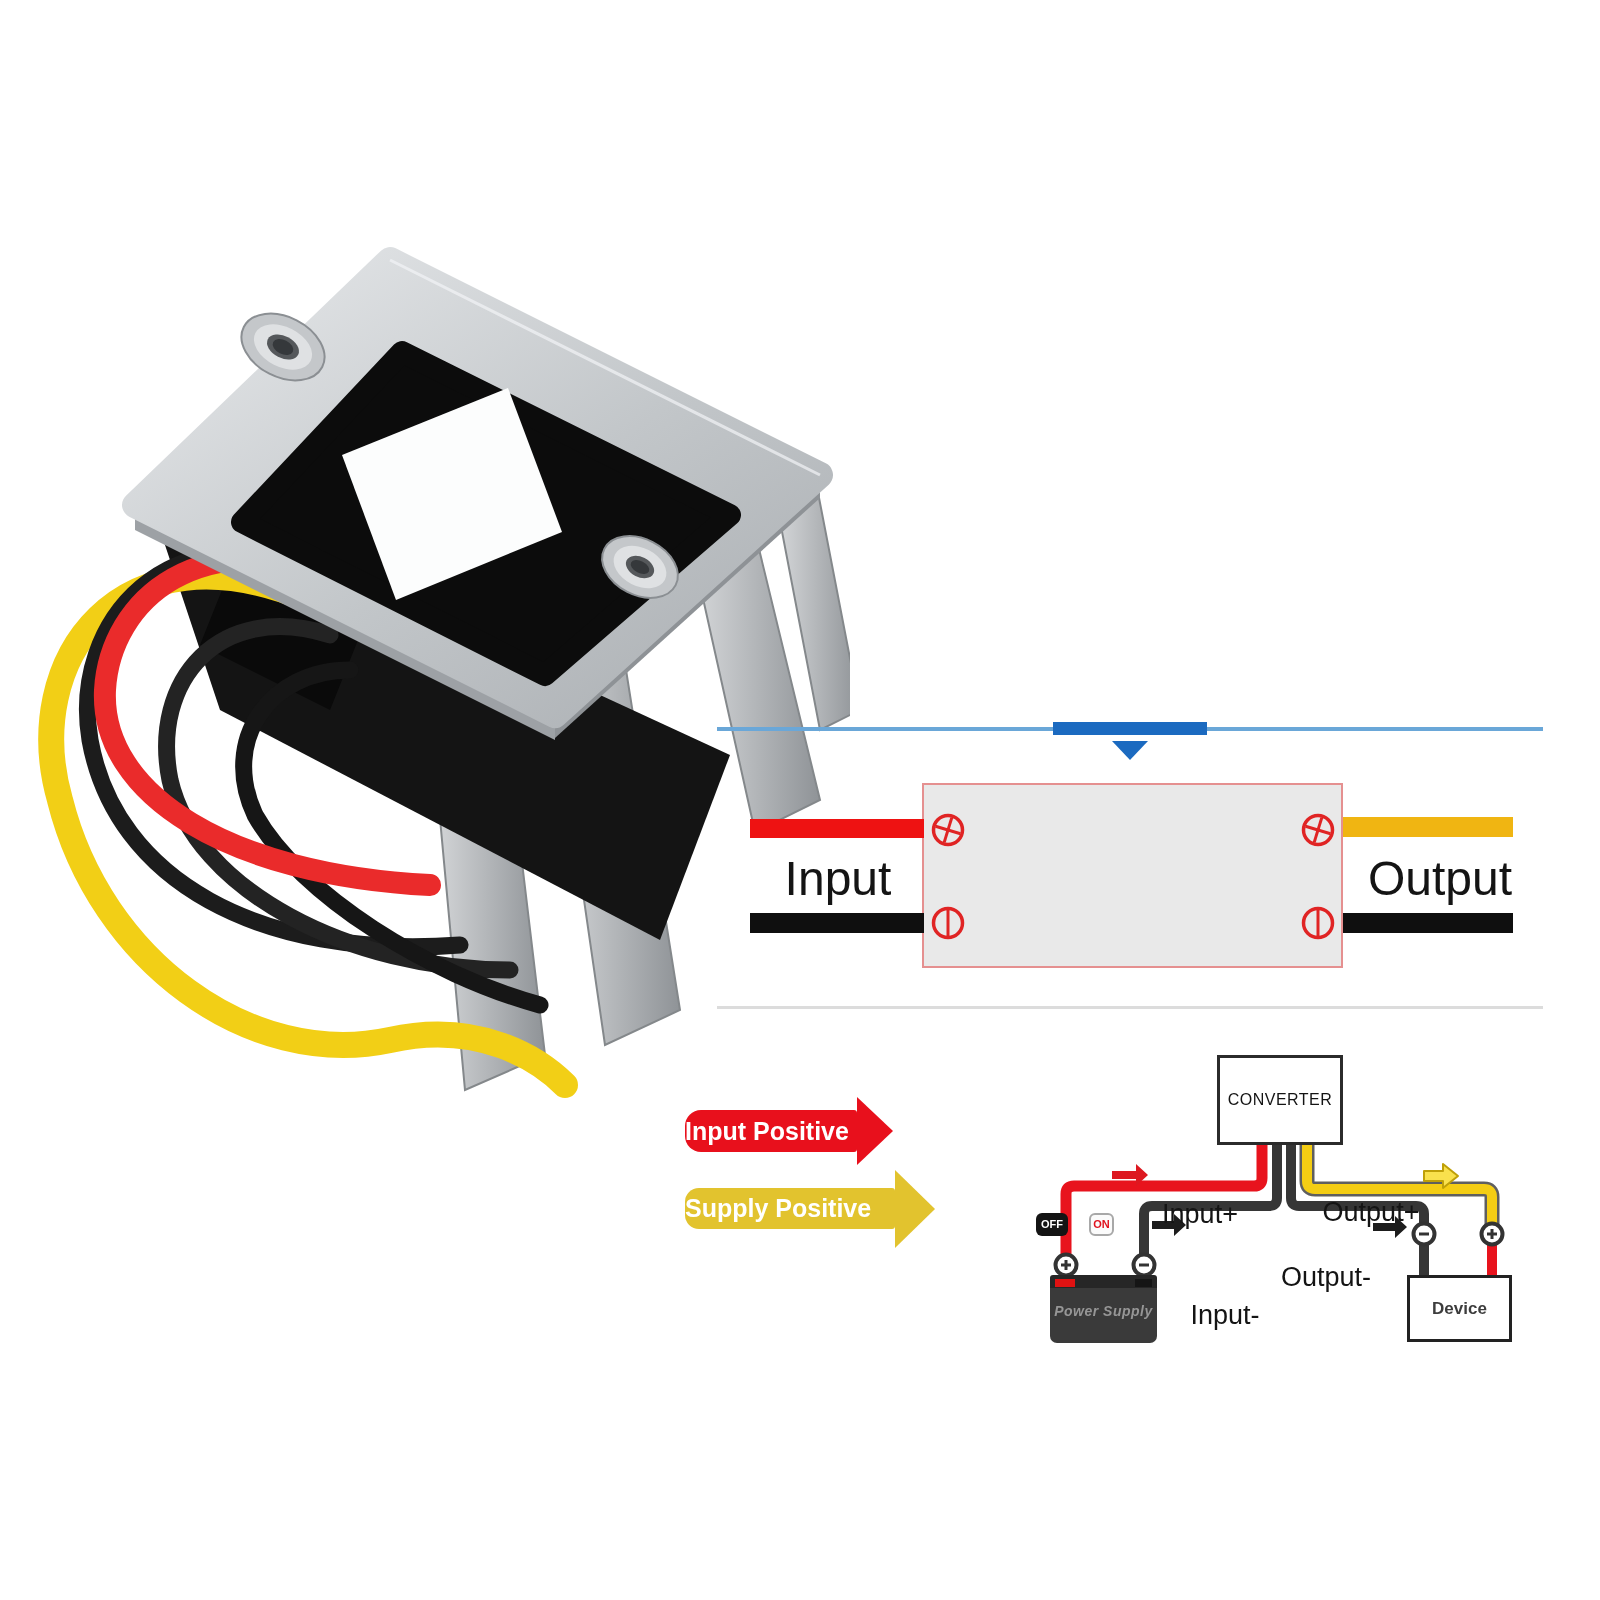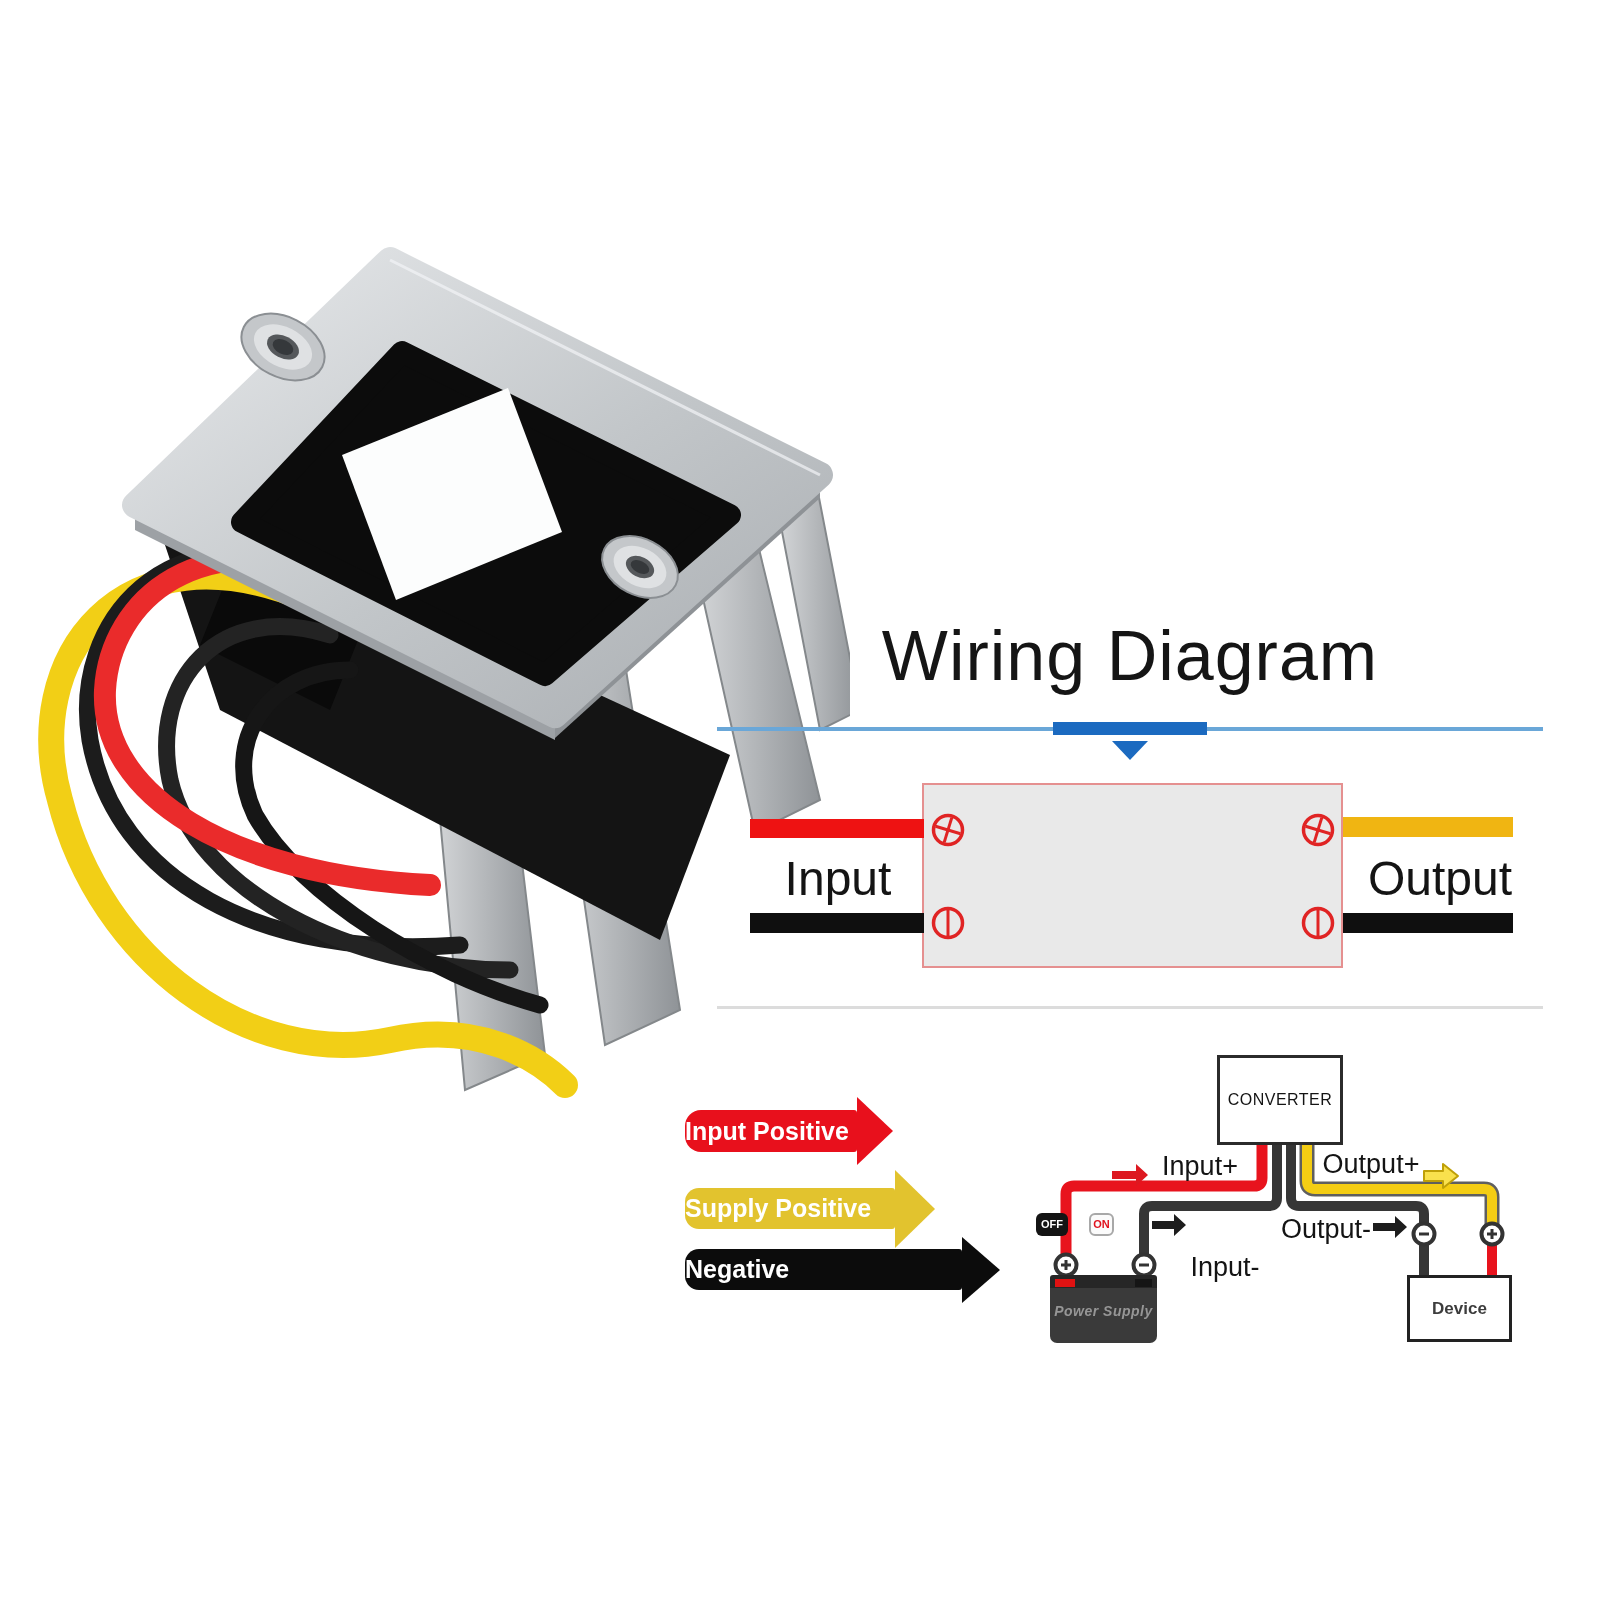--- a/index.html
+++ b/index.html
@@ -29,21 +29,21 @@
   .leg{color:#ffffff;font-weight:bold;font-size:25px;text-align:left;}
   .leg:after{content:"";position:absolute;left:100%;top:50%;transform:translateY(-50%);width:0;height:0;}
   .leg-red{left:685px;top:1110px;width:172px;height:42px;line-height:42px;background:#e8101c;border-radius:16px 3px 3px 16px;}
   .leg-red:after{border-top:34px solid transparent;border-bottom:34px solid transparent;border-left:36px solid #e8101c;}
   .leg-yellow{left:685px;top:1188px;width:210px;height:41px;line-height:41px;background:#e2c32e;border-radius:14px 3px 3px 14px;}
   .leg-yellow:after{border-top:39px solid transparent;border-bottom:39px solid transparent;border-left:40px solid #e2c32e;}
   .leg-black{left:685px;top:1249px;width:277px;height:41px;line-height:41px;background:#0c0c0c;border-radius:14px 3px 3px 14px;}
   .leg-black:after{border-top:33px solid transparent;border-bottom:33px solid transparent;border-left:38px solid #0c0c0c;}
   
   .sch-svg{left:1000px;top:1040px;z-index:1;}
-  .sch-label{font-size:27px;color:#141414;text-align:center;z-index:3;}
+  .sch-label{font-size:27px;color:#141414;text-align:center;z-index:3;margin-top:48px;}
   .lbl-inpos{left:1148px;top:1151px;width:104px;}
   .lbl-outpos{left:1313px;top:1149px;width:116px;}
   .lbl-inneg{left:1183px;top:1252px;width:84px;}
   .lbl-outneg{left:1278px;top:1214px;width:96px;}
   .converter-box{left:1217px;top:1055px;width:126px;height:90px;background:#ffffff;border:3px solid #2b2b2b;box-sizing:border-box;display:flex;align-items:center;justify-content:center;font-size:16px;letter-spacing:.5px;color:#141414;z-index:2;}
   .battery{left:1050px;top:1275px;width:107px;height:68px;background:#3a3a3a;border-radius:7px;z-index:2;}
   .battery:before{content:"";position:absolute;left:0;top:0;width:100%;height:13px;background:#262626;border-radius:3px 3px 0 0;}
   .bat-pad-red{left:5px;top:4px;width:20px;height:8px;background:#e01212;}
   .bat-pad-dark{right:5px;top:4px;width:17px;height:8px;background:#151515;}
   .battery-label{left:0;top:28px;width:100%;text-align:center;font-size:14px;font-weight:bold;font-style:italic;color:#969696;letter-spacing:.5px;}
@@ -103,21 +103,20 @@
       </g>
       <g transform="translate(610,327) rotate(27)">
         <ellipse rx="40" ry="28" fill="#c4c7ca" stroke="#8b8f93" stroke-width="2"></ellipse>
         <ellipse rx="28" ry="19" fill="#dfe1e3"></ellipse>
         <ellipse rx="15" ry="10" fill="#55585b"></ellipse>
         <ellipse rx="10" ry="6" fill="#35383b"></ellipse>
       </g>
     </g>
   </svg>
 
-  <div class="abs page-title">Wiring Diagram</div>
   <div class="abs rule-thin"></div>
   <div class="abs rule-thick"></div>
   <div class="abs rule-arrow"></div>
 
   <div class="abs bd-box"></div>
   <div class="abs wire bd-in-pos"></div>
   <div class="abs wire bd-in-neg"></div>
   <div class="abs wire bd-out-pos"></div>
   <div class="abs wire bd-out-neg"></div>
   <div class="abs bd-label bd-label-in">Input</div>
@@ -143,21 +142,20 @@
   </svg>
   <svg class="abs term" style="left:1299px;top:904px;" viewBox="0 0 38 38">
     <circle cx="19" cy="19" r="14.5" fill="none" stroke="#e02424" stroke-width="3.5"></circle>
     <line x1="19" y1="6" x2="19" y2="32" stroke="#e02424" stroke-width="3"></line>
   </svg>
 
   <div class="abs rule-gray"></div>
 
   <div class="abs leg leg-red">Input Positive</div>
   <div class="abs leg leg-yellow">Supply Positive</div>
-  <div class="abs leg leg-black">Negative</div>
 
   <svg class="abs sch-svg" width="560" height="310" viewBox="0 0 560 310">
     <g fill="none">
       <path d="M 262,105 L 262,138 Q 262,146 254,146 L 74,146 Q 66,146 66,154 L 66,237" stroke="#e8131d" stroke-width="11"></path>
       <path d="M 277,105 L 277,158 Q 277,166 269,166 L 152,166 Q 144,166 144,174 L 144,237" stroke="#363636" stroke-width="10"></path>
       <path d="M 291,105 L 291,158 Q 291,166 299,166 L 416,166 Q 424,166 424,174 L 424,237" stroke="#363636" stroke-width="10"></path>
       <path d="M 492,196 L 492,237" stroke="#e8131d" stroke-width="10"></path>
       <path d="M 307,105 L 307,141 Q 307,149 315,149 L 484,149 Q 492,149 492,157 L 492,196" stroke="#5f5f5f" stroke-width="15"></path>
       <path d="M 307,105 L 307,141 Q 307,149 315,149 L 484,149 Q 492,149 492,157 L 492,196" stroke="#f4cd14" stroke-width="10"></path>
     </g>

